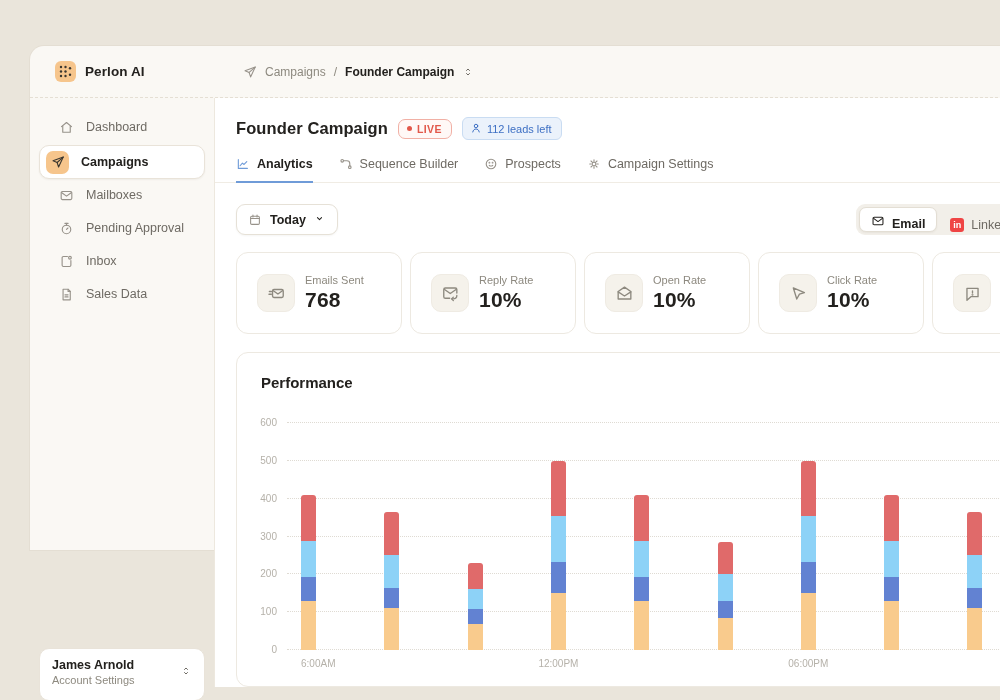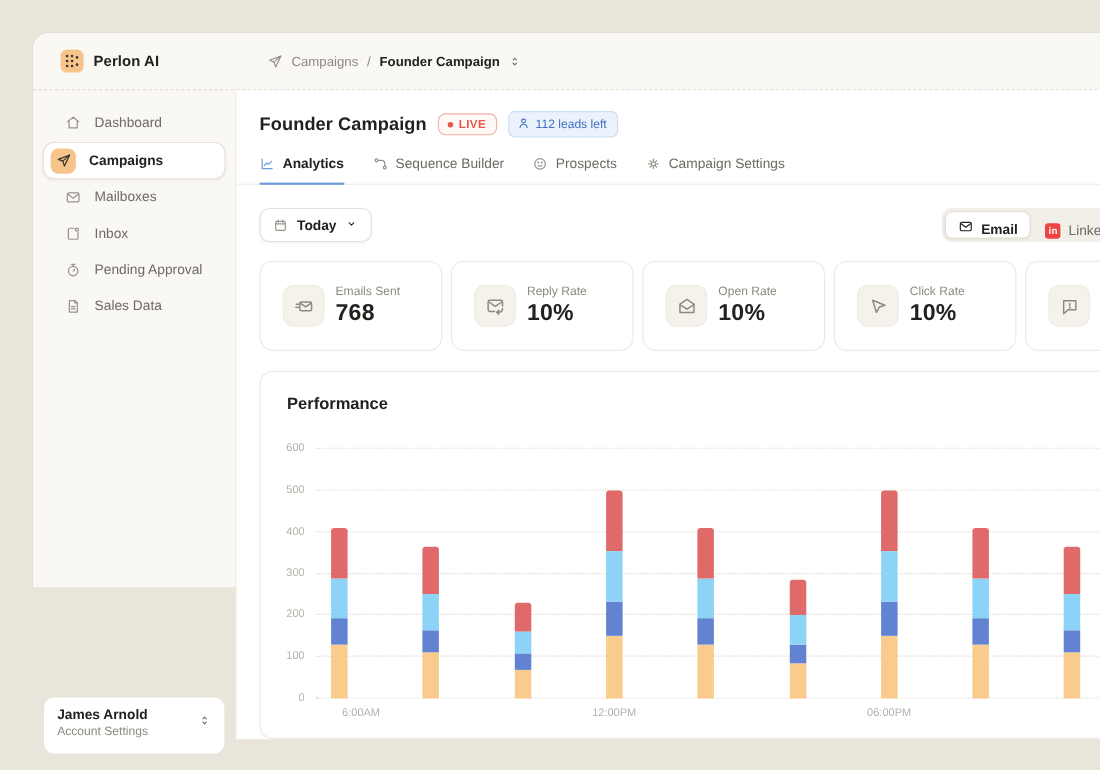--- a/index.html
+++ b/index.html
@@ -1,18 +1,18 @@
 <!DOCTYPE html>
 <html><head>
 <meta charset="utf-8">
 <style>
   * { margin:0; padding:0; box-sizing:border-box; }
   html,body { width:1000px; height:700px; overflow:hidden; }
   body { font-family:"Liberation Sans", sans-serif; background:#EAE5DB; color:#23211E; }
-  .stage { position:relative; width:1000px; height:524px; }
+  .stage { position:relative; width:1000px; height:524px;margin-top:16px; }
   .app {
     position:absolute; left:30px; top:30px; right:-10px; bottom:-10px;
     background:#FAF8F4; border-radius:14px 0 0 0;
     box-shadow:0 0 0 1px #E4DED3;
     display:grid; grid-template-columns:185px 1fr; grid-template-rows:52px 1fr;
   }
   
   .topbar { grid-column:1 / 3; display:flex; align-items:center; border-bottom:1px dashed #E5DFD4; }
   .brand { width:185px; flex:0 0 185px; display:flex; align-items:center; gap:9px; padding-left:25px; }
   .logo-tile { width:21px; height:21px; border-radius:6px; background:#F6C58C; display:flex; align-items:center; justify-content:center; }
@@ -149,36 +149,36 @@
         <svg width="15" height="15" viewBox="0 0 24 24" fill="none" stroke="currentColor" stroke-width="1.8" stroke-linecap="round" stroke-linejoin="round">
           <rect x="3.5" y="5.5" width="17" height="13" rx="2"></rect>
               <path d="M4.5 7.5L12 13l7.5-5.5"></path>
         </svg>
       </span>
       <span>Mailboxes</span>
     </div>
     <div class="nav-item">
       <span class="nav-ic">
         <svg width="15" height="15" viewBox="0 0 24 24" fill="none" stroke="currentColor" stroke-width="1.8" stroke-linecap="round" stroke-linejoin="round">
-          <path d="M13.5 4H7a2 2 0 00-2 2v12a2 2 0 002 2h10a2 2 0 002-2v-7.5"></path>
-              <circle cx="17.5" cy="6" r="2.2"></circle>
-        </svg>
-      </span>
-      <span>Inbox</span>
-    </div>
-    <div class="nav-item">
-      <span class="nav-ic">
-        <svg width="15" height="15" viewBox="0 0 24 24" fill="none" stroke="currentColor" stroke-width="1.8" stroke-linecap="round" stroke-linejoin="round">
           <circle cx="12" cy="13.5" r="6.8"></circle>
               <path d="M12 6.7V3.8"></path>
               <path d="M9.5 3.8h5"></path>
               <path d="M12 13.5l2.3-2.3"></path>
         </svg>
       </span>
       <span>Pending Approval</span>
+    </div>
+    <div class="nav-item">
+      <span class="nav-ic">
+        <svg width="15" height="15" viewBox="0 0 24 24" fill="none" stroke="currentColor" stroke-width="1.8" stroke-linecap="round" stroke-linejoin="round">
+          <path d="M13.5 4H7a2 2 0 00-2 2v12a2 2 0 002 2h10a2 2 0 002-2v-7.5"></path>
+              <circle cx="17.5" cy="6" r="2.2"></circle>
+        </svg>
+      </span>
+      <span>Inbox</span>
     </div>
     <div class="nav-item">
       <span class="nav-ic">
         <svg width="15" height="15" viewBox="0 0 24 24" fill="none" stroke="currentColor" stroke-width="1.8" stroke-linecap="round" stroke-linejoin="round">
           <path d="M6.5 3.5h8L18 7v13.5H6.5z"></path>
               <path d="M14.5 3.5V7H18"></path>
               <path d="M9.5 12.5h5M9.5 15.8h5"></path>
         </svg>
       </span>
       <span>Sales Data</span>
@@ -408,21 +408,21 @@
             <div class="bar-seg" style="left: 513.8px; bottom: 87.7733px; height: 46.535px; background: rgb(141, 210, 247);"></div>
             <div class="bar-seg top" style="left: 513.8px; bottom: 134.308px; height: 54.8583px; background: rgb(224, 106, 106);"></div>
             <div class="bar-seg" style="left: 597.1px; bottom: 0px; height: 49.1833px; background: rgb(249, 203, 141);"></div>
             <div class="bar-seg" style="left: 597.1px; bottom: 49.1833px; height: 23.4567px; background: rgb(98, 130, 210);"></div>
             <div class="bar-seg" style="left: 597.1px; bottom: 72.64px; height: 36.32px; background: rgb(141, 210, 247);"></div>
             <div class="bar-seg top" style="left: 597.1px; bottom: 108.96px; height: 46.1567px; background: rgb(224, 106, 106);"></div>
             <div class="bar-seg" style="left: 680.4px; bottom: 0px; height: 41.6167px; background: rgb(249, 203, 141);"></div>
             <div class="bar-seg" style="left: 680.4px; bottom: 41.6167px; height: 20.8083px; background: rgb(98, 130, 210);"></div>
             <div class="bar-seg" style="left: 680.4px; bottom: 62.425px; height: 32.1583px; background: rgb(141, 210, 247);"></div>
             <div class="bar-seg top" style="left: 680.4px; bottom: 94.5833px; height: 43.5083px; background: rgb(224, 106, 106);"></div>
-            <span class="xtick" style="left: 24px;">6:00AM</span>
+            <span class="xtick" style="left: 14px;">6:00AM</span>
             <span class="xtick" style="left: 271.4px; transform: translateX(-50%);">12:00PM</span>
             <span class="xtick" style="left: 521.3px; transform: translateX(-50%);">06:00PM</span>
           </div>
     </div>
 
   </main>
 </div>
 </div>
 
 </body></html>

